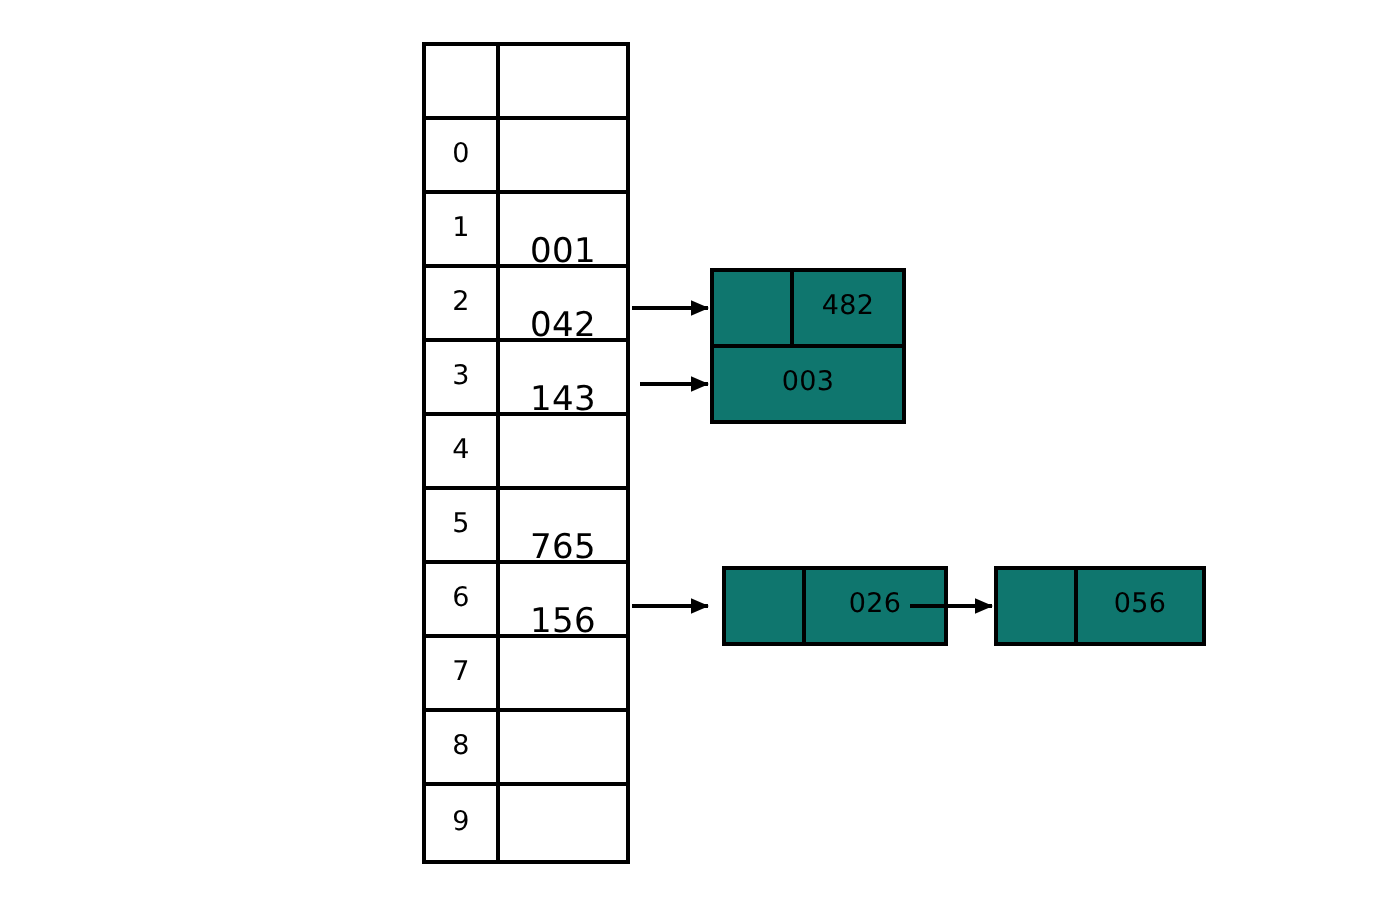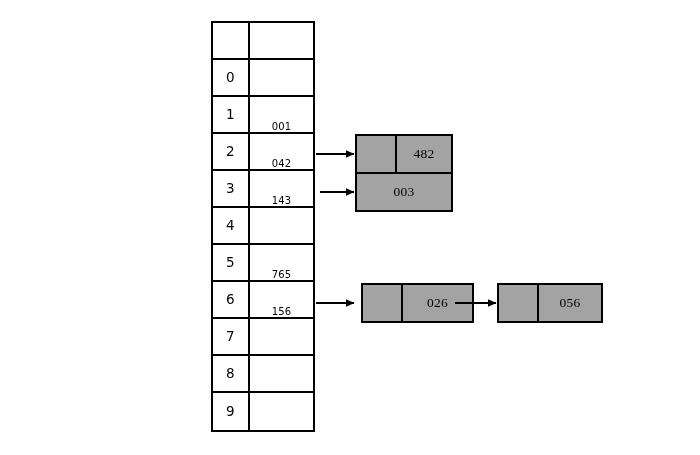--- a/index.html
+++ b/index.html
@@ -53,35 +53,34 @@
     font-size: 13.5px;
     line-height: 1;
     letter-spacing: 0.2px;
   }
   .bucket-value {
     flex: 1;
     box-sizing: border-box;
     display: flex;
     align-items: center;
     justify-content: center;
-    font-size: 10px;
+    font-size: 17px;
     line-height: 1;
     letter-spacing: 0.2px;
     margin-top: 24px;
   }
 
   
   .node {
     position: absolute;
     height: 40px;
     box-sizing: border-box;
     border: 2.5px solid #000;
-    background: #a3a3a3;
-    display: flex;
-    font-family: Liberation Serif, serif;
+    background: #0f766e;
+    display: flex;
   }
   .node-ptr {
     width: 40px;
     box-sizing: border-box;
     border-right: 2.5px solid #000;
   }
   .node-val {
     flex: 1;
     box-sizing: border-box;
     display: flex;

